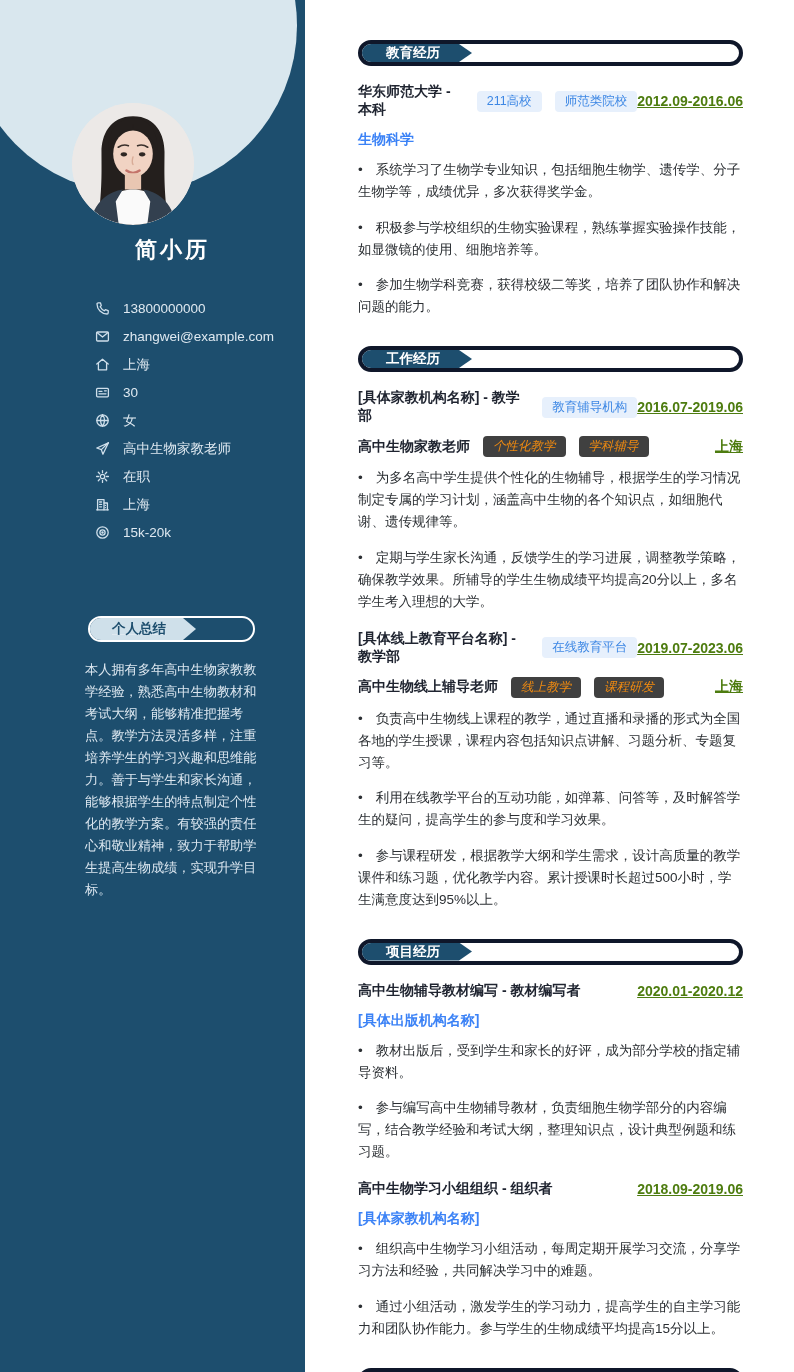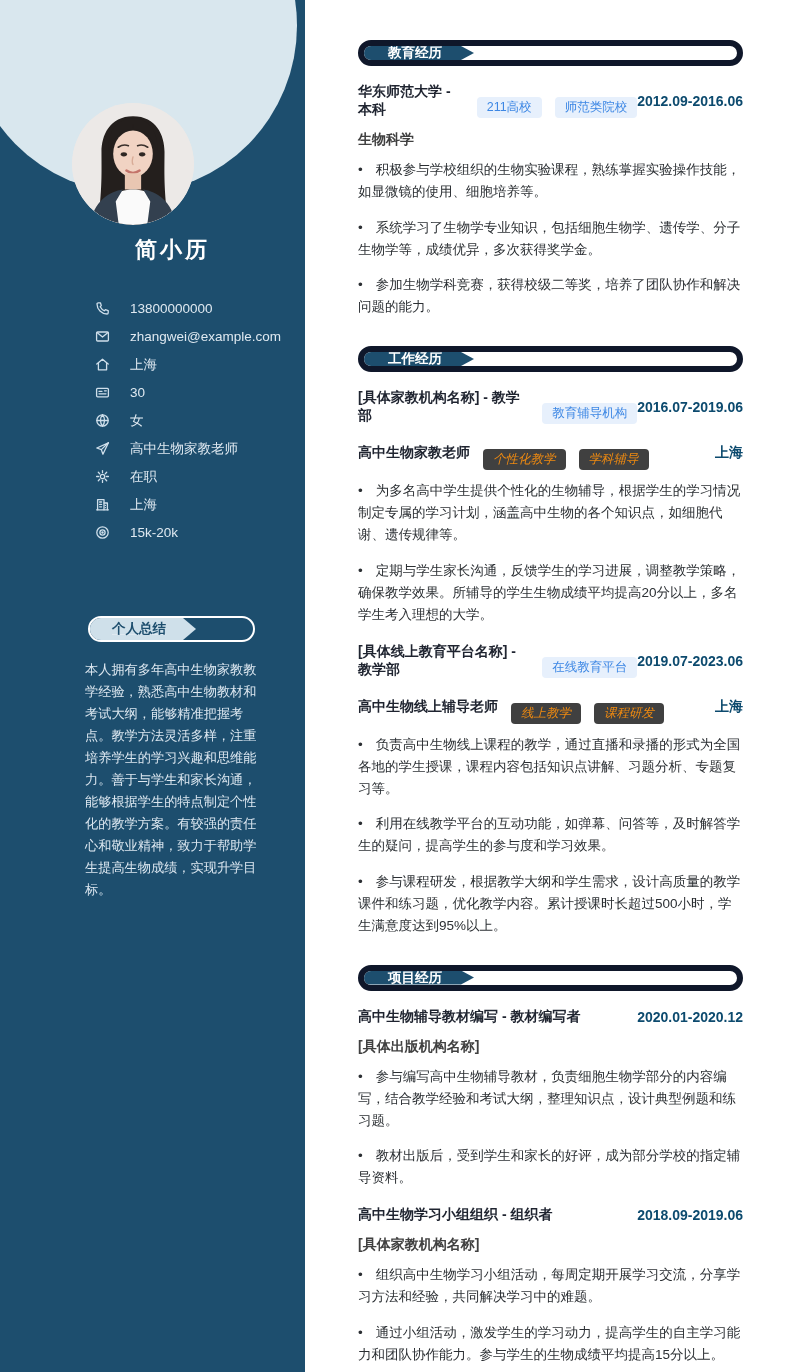--- a/index.html
+++ b/index.html
@@ -5,43 +5,43 @@
   html,body{margin:0;padding:0;background:#fff;}
   .page{position:relative;width:794px;height:1372px;background:#ffffff;overflow:hidden;
         font-family:"Liberation Sans","DejaVu Sans",sans-serif;color:#2b2f33;display:flex;}
   
   .sidebar{position:relative;width:265px;flex-shrink:0;background:#1d4e6e;color:#dfe9f1;overflow:hidden;padding-left:40px;}
   .side-circle{position:absolute;width:330px;height:335px;border-radius:50%;background:#d9e7ee;left:-33px;top:-142px;}
   .photo{position:absolute;left:72px;top:103px;width:122px;height:122px;border-radius:50%;overflow:hidden;background:#ece9e7;}
   .photo svg{display:block;width:100%;height:100%;}
   .name{position:relative;margin:235px 0 0 0;text-align:center;font-size:22px;font-weight:700;color:#ffffff;letter-spacing:3px;}
   .contacts{position:relative;list-style:none;margin:36px 0 0 55px;padding:0;}
-  .contacts li{display:flex;align-items:center;gap:20px;margin-bottom:13px;font-size:13.5px;height:15px;}
+  .contacts li{display:flex;align-items:center;gap:13px;margin-bottom:13px;font-size:13.5px;height:15px;}
   .cicon{width:15px;height:15px;flex-shrink:0;display:inline-flex;}
   .cicon svg{width:15px;height:15px;stroke:#cfdfeb;fill:none;stroke-width:1.3;stroke-linecap:round;stroke-linejoin:round;}
   .sum-sec{position:relative;display:flex;align-items:stretch;box-sizing:border-box;margin:76px 0 0 48px;width:167px;height:26px;
            border:2px solid #ffffff;border-radius:14px;overflow:hidden;text-decoration:underline;}
   .sum-label{display:flex;align-items:center;background:#cfe0ea;color:#1d4e6e;font-size:13.5px;font-weight:700;
              padding:0 30px 0 22px;clip-path:polygon(0 0,calc(100% - 13px) 0,100% 50%,calc(100% - 13px) 100%,0 100%);}
   .summary-text{position:relative;margin:17px 42px 2px 45px;font-size:13.2px;line-height:22px;color:#dce7f0;}
   
   .main{flex:1;padding:40px 51px 0 53px;}
-  .sec{display:flex;align-items:stretch;box-sizing:border-box;height:26px;border:6px solid #0f172a;border-radius:14px;
+  .sec{display:flex;align-items:stretch;box-sizing:border-box;height:26px;border:4px solid #0f172a;border-radius:14px;
        background:#fff;overflow:hidden;}
   .sec-label{display:flex;align-items:center;background:#1d4e6e;color:#ffffff;font-size:13.5px;font-weight:700;
              padding:0 32px 0 24px;clip-path:polygon(0 0,calc(100% - 13px) 0,100% 50%,calc(100% - 13px) 100%,0 100%);}
   .section{margin-top:28px;}
   .section:first-child{margin-top:0;}
   .row{display:flex;align-items:center;margin-top:17px;}
   .row .title{font-weight:700;font-size:14px;color:#1f2430;}
-  .row .date,.row .loc{margin-left:auto;font-weight:700;font-size:14px;color:#0c4a6e;white-space:nowrap;}
-  .tag{font-size:12.5px;border-radius:4px;padding:2px 10px;margin-left:13px;white-space:nowrap;margin-top:13px;}
+  .row .date,.row .loc{margin-left:auto;font-weight:700;font-size:14px;color:#4d7c0f;white-space:nowrap;text-decoration:underline;}
+  .tag{font-size:12.5px;border-radius:4px;padding:2px 10px;margin-left:13px;white-space:nowrap;}
   .tag-blue{background:#e7f0fc;color:#3d87e4;}
   .tag-orange{background:#404040;color:#ef8a10;font-style:italic;}
-  .subtitle{margin-top:12px;font-weight:700;font-size:14px;color:#404040;}
+  .subtitle{margin-top:12px;font-weight:700;font-size:14px;color:#3b82f6;}
   .bullet{margin-top:10px;font-size:13.5px;line-height:22px;color:#2b2f33;}
   .b-dot{margin-right:13px;}
   .entry + .entry{margin-top:8px;}
   
   .skills-grid{display:flex;flex-wrap:wrap;margin-top:4px;}
 </style>
 </head>
 <body>
 
 <div class="page">
@@ -178,22 +178,22 @@
       <div class="sec">
         <div class="sec-label">教育经历</div>
       </div>
       <div class="row">
         <span class="title">华东师范大学 - 本科</span>
         <span class="tag tag-blue">211高校</span>
         <span class="tag tag-blue">师范类院校</span>
         <span class="date">2012.09-2016.06</span>
       </div>
       <div class="subtitle">生物科学</div>
+      <p class="bullet"><span class="b-dot">•</span><span>系统学习了生物学专业知识，包括细胞生物学、遗传学、分子生物学等，成绩优异，多次获得奖学金。</span></p>
       <p class="bullet"><span class="b-dot">•</span><span>积极参与学校组织的生物实验课程，熟练掌握实验操作技能，如显微镜的使用、细胞培养等。</span></p>
-      <p class="bullet"><span class="b-dot">•</span><span>系统学习了生物学专业知识，包括细胞生物学、遗传学、分子生物学等，成绩优异，多次获得奖学金。</span></p>
       <p class="bullet"><span class="b-dot">•</span><span>参加生物学科竞赛，获得校级二等奖，培养了团队协作和解决问题的能力。</span></p>
     </section>
 
     <section class="section">
       <div class="sec">
         <div class="sec-label">工作经历</div>
       </div>
 
       <div class="entry">
         <div class="row">
@@ -233,22 +233,22 @@
       <div class="sec">
         <div class="sec-label">项目经历</div>
       </div>
 
       <div class="entry">
         <div class="row">
           <span class="title">高中生物辅导教材编写 - 教材编写者</span>
           <span class="date">2020.01-2020.12</span>
         </div>
         <div class="subtitle">[具体出版机构名称]</div>
+        <p class="bullet"><span class="b-dot">•</span><span>教材出版后，受到学生和家长的好评，成为部分学校的指定辅导资料。</span></p>
         <p class="bullet"><span class="b-dot">•</span><span>参与编写高中生物辅导教材，负责细胞生物学部分的内容编写，结合教学经验和考试大纲，整理知识点，设计典型例题和练习题。</span></p>
-        <p class="bullet"><span class="b-dot">•</span><span>教材出版后，受到学生和家长的好评，成为部分学校的指定辅导资料。</span></p>
       </div>
 
       <div class="entry">
         <div class="row">
           <span class="title">高中生物学习小组组织 - 组织者</span>
           <span class="date">2018.09-2019.06</span>
         </div>
         <div class="subtitle">[具体家教机构名称]</div>
         <p class="bullet"><span class="b-dot">•</span><span>组织高中生物学习小组活动，每周定期开展学习交流，分享学习方法和经验，共同解决学习中的难题。</span></p>
         <p class="bullet"><span class="b-dot">•</span><span>通过小组活动，激发学生的学习动力，提高学生的自主学习能力和团队协作能力。参与学生的生物成绩平均提高15分以上。</span></p>

